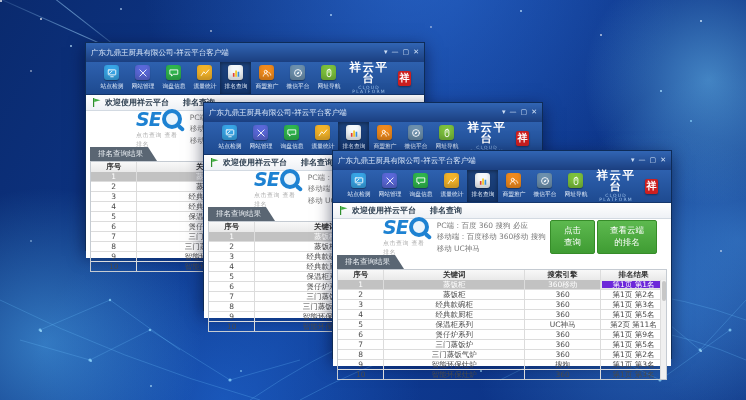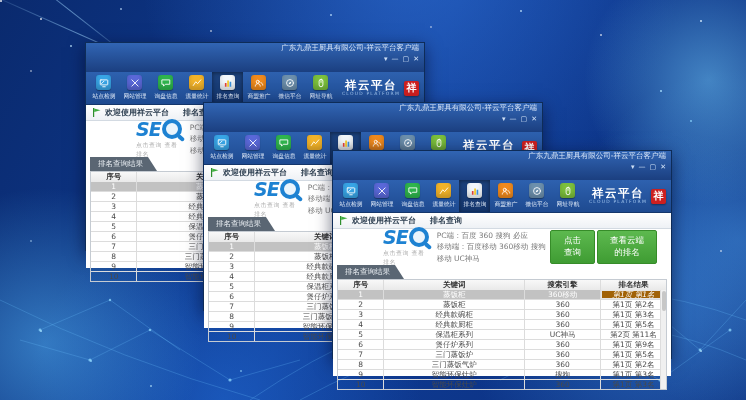--- a/index.html
+++ b/index.html
@@ -26,25 +26,25 @@
       40px 330px 0 rgba(170,230,255,.9), 90px 360px 0 rgba(150,220,255,.8),
       150px 385px 0 rgba(190,235,255,.7), 240px 370px 0 rgba(160,225,255,.6),
       720px 250px 0 rgba(255,255,255,.6), 30px 240px 0 rgba(200,235,255,.5);}
   .streak{position:absolute;background:linear-gradient(90deg,transparent,rgba(160,215,255,.55),transparent);height:1px;}
   .streak.s1{width:220px;left:-30px;top:34px;transform:rotate(24deg);}
   .streak.s2{width:180px;left:-20px;top:10px;transform:rotate(38deg);}
   .plexus{position:absolute;left:0;bottom:0;}
 
   .window{position:absolute;width:338px;height:207px;background:#fff;
     border:1px solid #0e2c58;box-shadow:0 5px 16px rgba(0,8,35,.55);font-size:8px;}
-  .titlebar{height:29px;background:linear-gradient(#3165b4,#1b3f80);display:flex;align-items:flex-end;padding:0 5px;flex-direction:column;}
+  .titlebar{height:19px;background:linear-gradient(#3165b4,#1b3f80);display:flex;align-items:center;padding:0 5px;}
   .title-text{color:#d9e6f8;font-size:7.5px;white-space:nowrap;overflow:hidden;}
   .controls{margin-left:auto;display:flex;align-items:center;}
   .controls span{margin-left:4px;font-size:7px;color:#cfe0f6;line-height:13px;cursor:pointer;}
-  .toolbar{height:32px;background:linear-gradient(#2e61af,#1e4a90);border-bottom:1px solid #143succ succ;border-bottom:1px solid #14366b;display:flex;align-items:stretch;padding:0 2px;justify-content:space-between;}
+  .toolbar{height:32px;background:linear-gradient(#2e61af,#1e4a90);border-bottom:1px solid #143succ succ;border-bottom:1px solid #14366b;display:flex;align-items:stretch;padding:0 10px;justify-content:space-between;}
   .tb-item{width:31px;display:flex;flex-direction:column;align-items:center;justify-content:center;gap:1px;cursor:pointer;}
   .tb-item.active{background:rgba(2,18,48,.38);box-shadow:inset 0 1px 4px rgba(0,0,0,.45);}
   .tile{width:15px;height:15px;border-radius:3px;display:flex;align-items:center;justify-content:center;
     box-shadow:inset 0 -4px 5px rgba(0,0,0,.18), 0 1px 1px rgba(0,0,0,.35);}
   .tb-label{font-size:7px;color:#e8f1fc;transform:scale(.82);white-space:nowrap;}
   .brand{margin-left:auto;display:flex;align-items:center;padding-right:3px;}
   .brand-text{text-align:center;line-height:1;}
   .brand-cn{color:#fff;font-size:11.5px;font-weight:bold;letter-spacing:1.5px;}
   .brand-en{color:#9cc0ea;font-size:4.5px;letter-spacing:1.2px;margin-top:1px;}
   .badge{width:15px;height:15px;margin-left:4px;border-radius:2px;display:flex;align-items:center;justify-content:center;
@@ -67,21 +67,21 @@
     font-size:8.5px;padding:4px 11px;border-radius:2px;cursor:pointer;font-family:inherit;}
   .result-tab{margin-left:4px;width:fit-content;background:#5a6673;color:#eef2f6;font-size:7.5px;
     padding:2px 14px 2px 8px;clip-path:polygon(0 0,calc(100% - 9px) 0,100% 100%,0 100%);}
   .table{margin:0 4px;border:1px solid #c5cbd2;position:relative;}
   .trow{display:flex;height:9px;line-height:9px;border-top:1px solid #dcdcdc;color:#4a4a4a;font-size:7.5px;text-align:center;}
   .trow:first-child{border-top:none;}
   .thead{height:10px;line-height:10px;background:linear-gradient(#f8f8f8,#e9e9e9);font-weight:bold;color:#333;}
   .tcell{overflow:hidden;white-space:nowrap;border-left:1px solid #dcdcdc;}
   .tcell:first-child{border-left:none;}
   .trow.selected{background:#c2c2c2;color:#fff;}
-  .trow.selected .rankcell{box-shadow:inset 0 0 0 1px #e6e6e6;background:#a16207;font-style:italic;}
+  .trow.selected .rankcell{box-shadow:inset 0 0 0 1px #e6e6e6;background:#6d28d9;}
   .vscroll{position:absolute;right:0;top:10px;bottom:0;width:5px;background:#f0f0f0;border-left:1px solid #ddd;}
   .vscroll .thumb{position:absolute;top:1px;left:0.5px;width:4px;height:20px;background:#c7c7c7;border-radius:2px;}
 </style>
 </head>
 <body>
 
 <div class="desktop">
   <div class="stars"></div>
   <div class="streak s1"></div>
   <div class="streak s2"></div>

